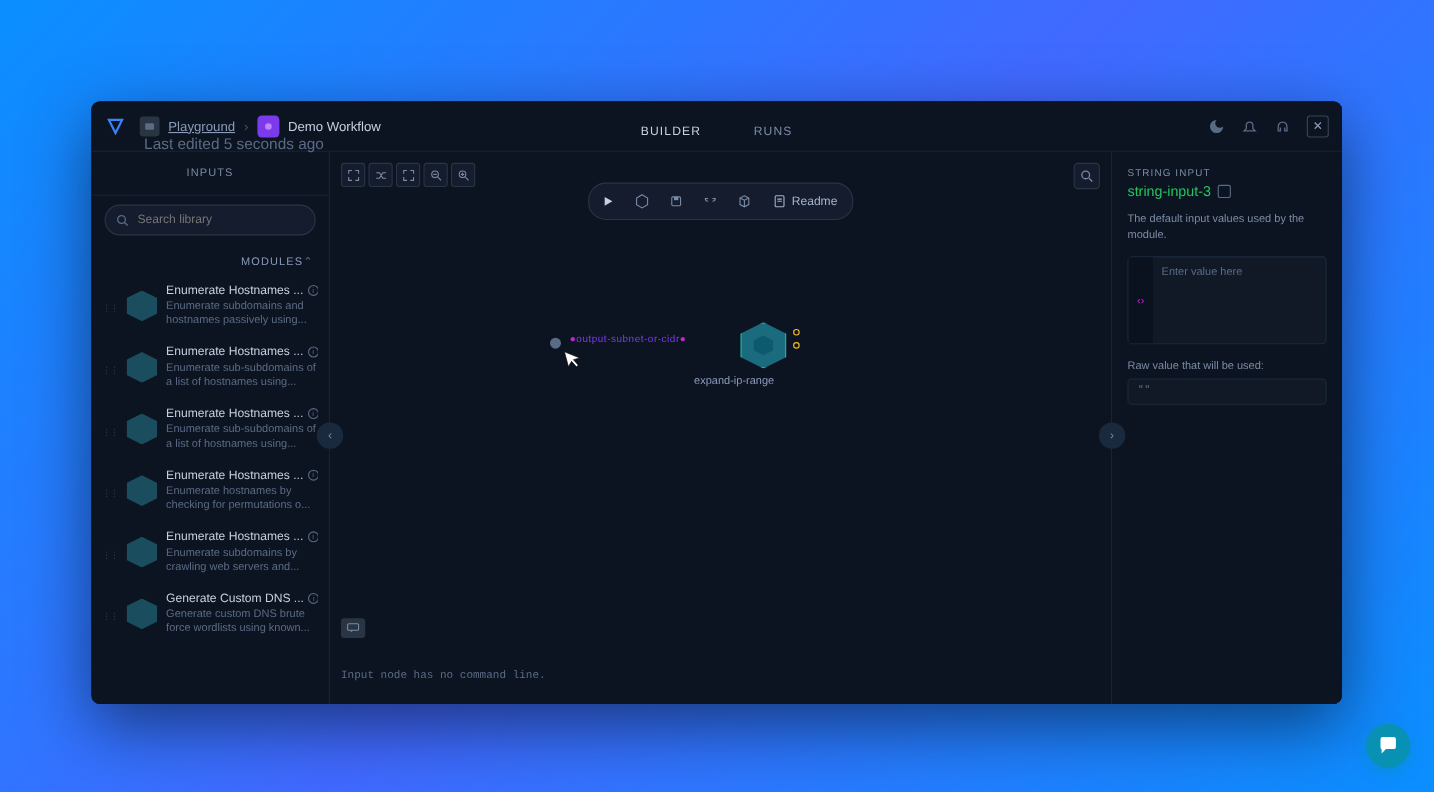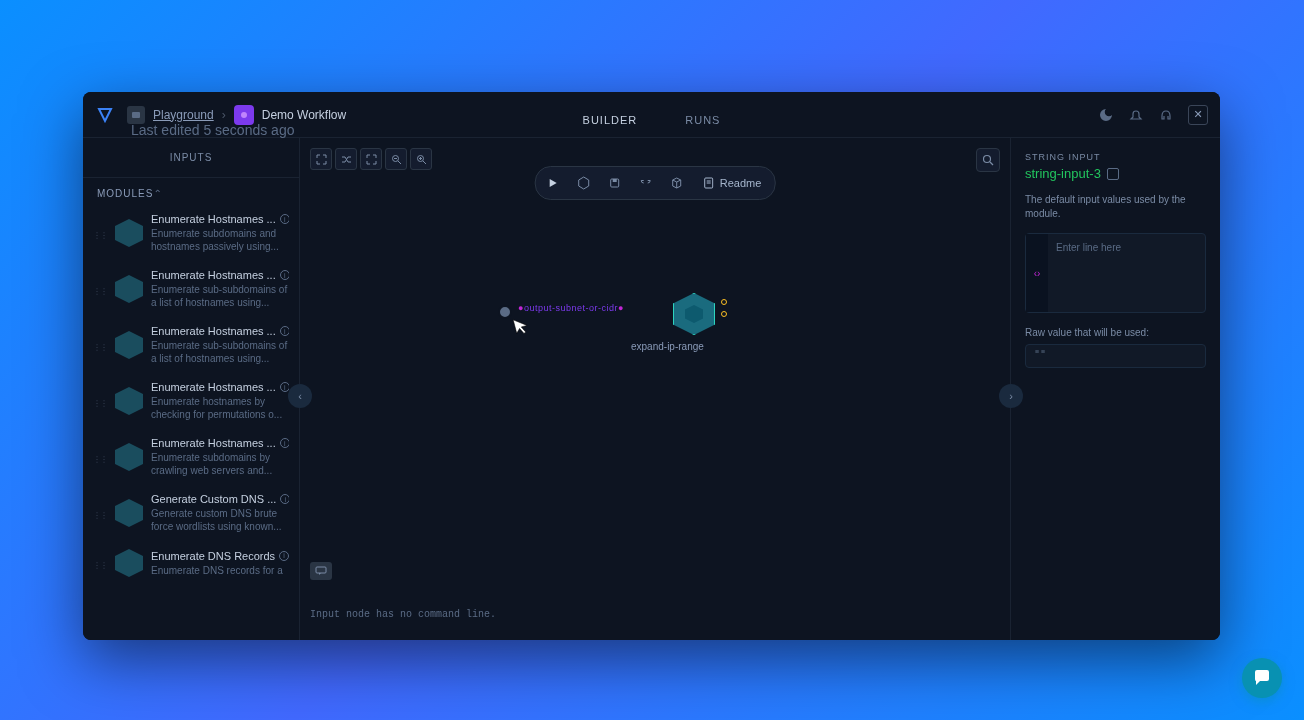--- a/index.html
+++ b/index.html
@@ -20,21 +20,21 @@
 .header-right{display:flex;align-items:center;gap:14px;margin-left:auto}
 .hr-icon{width:16px;height:16px;color:#5a6b85;cursor:pointer;display:flex;align-items:center;justify-content:center}
 .close-btn{width:20px;height:20px;border:1px solid #3a4558;border-radius:3px;display:flex;align-items:center;justify-content:center;color:#8a9bb8;cursor:pointer;font-size:11px}
 .body{flex:1;display:flex;overflow:hidden}
 .sidebar{width:217px;background:#0d1421;border-right:1px solid #1a2332;display:flex;flex-direction:column}
 .sidebar-tabs{display:flex;height:40px;border-bottom:1px solid #1a2332}
 .sb-tab{flex:1;display:flex;align-items:center;justify-content:center;font-size:10px;letter-spacing:1px;color:#7a8ba5;cursor:pointer}
 .sb-tab.active{color:#c5d0e0;border-bottom:2px solid #3b82f6}
 .search-box{margin:8px 12px;height:28px;background:#141c2e;border:1px solid #2a3544;border-radius:14px;display:flex;align-items:center;padding:0 10px;gap:8px}
 .search-box input{background:none;border:none;outline:none;color:#8a9bb8;font-size:11px;flex:1}
-.section-hdr{padding:10px 14px 6px;display:flex;align-items:center;justify-content:flex-start;font-size:10px;letter-spacing:1px;color:#8a9bb8}
+.section-hdr{padding:10px 14px 6px;display:flex;align-items:center;justify-content:flex-end;font-size:10px;letter-spacing:1px;color:#8a9bb8}
 .chev{color:#5a6b85;font-size:10px}
 .module-list{flex:1;overflow:hidden}
 .module-item{display:flex;padding:8px 10px;gap:8px;cursor:pointer;align-items:center}
 .drag-handle{font-size:8px;color:#3a4558;padding-top:4px;letter-spacing:-1px}
 .mod-icon{width:28px;height:28px;flex-shrink:0;display:flex;align-items:center;justify-content:center}
 .hexagon{width:28px;height:28px;background:#1a4d5e;clip-path:polygon(50% 0%,100% 25%,100% 75%,50% 100%,0% 75%,0% 25%);display:flex;align-items:center;justify-content:center}
 .mod-text{flex:1;min-width:0}
 .mod-title{font-size:11px;color:#c5d0e0;white-space:nowrap;overflow:hidden;text-overflow:ellipsis;display:flex;align-items:center;gap:4px}
 .mod-info{width:10px;height:10px;border:1px solid #5a6b85;border-radius:50%;display:inline-flex;align-items:center;justify-content:center;font-size:7px;color:#5a6b85;flex-shrink:0}
 .mod-desc{font-size:10px;color:#5a6b85;line-height:1.3;margin-top:2px}
@@ -122,20 +122,27 @@
         </span>
       <span class="close-btn">✕</span>
     </div>
   </div>
 
   <div class="body">
     <div class="sidebar">
       <div class="sidebar-tabs">
         <div class="sb-tab">INPUTS</div>
       </div>
+      <div class="search-box">
+        <svg width="11" height="11" viewBox="0 0 11 11">
+            <circle cx="4.5" cy="4.5" r="3.5" fill="none" stroke="#5a6b85" stroke-width="1.2"></circle>
+            <line x1="7" y1="7" x2="10" y2="10" stroke="#5a6b85" stroke-width="1.2"></line>
+          </svg>
+        <input placeholder="Search library" style="">
+      </div>
       <div class="section-hdr">
         <span>MODULES</span>
         <span class="chev">⌃</span>
       </div>
       <div class="module-list">
         <div class="module-item">
           <span class="drag-handle">⋮⋮</span>
           <div class="mod-icon">
               <div class="hexagon"></div>
             </div>
@@ -203,33 +210,20 @@
           <span class="drag-handle">⋮⋮</span>
           <div class="mod-icon">
               <div class="hexagon"></div>
             </div>
           <div class="mod-text">
             <div class="mod-title">
                 <span>Generate Custom DNS ...</span>
                 <span class="mod-info">i</span>
               </div>
             <div class="mod-desc">Generate custom DNS brute force wordlists using known...</div>
-          </div>
-        </div>
-        <div class="module-item">
-          <span class="drag-handle">⋮⋮</span>
-          <div class="mod-icon">
-              <div class="hexagon"></div>
-            </div>
-          <div class="mod-text">
-            <div class="mod-title">
-                <span>Enumerate DNS Records</span>
-                <span class="mod-info">i</span>
-              </div>
-            <div class="mod-desc">Enumerate DNS records for a</div>
           </div>
         </div>
       </div>
     </div>
 
     <div class="canvas">
       <div class="collapse-left">‹</div>
       <div class="toolbar-tl">
         <div class="tb-btn">
             <svg width="11" height="11" viewBox="0 0 11 11">
@@ -337,21 +331,21 @@
       <div class="rp-label">STRING INPUT</div>
       <div class="rp-title">
         <span>string-input-3</span>
         <span class="copy-icon"></span>
       </div>
       <div class="rp-desc">The default input values used by the module.</div>
       <div class="input-area">
         <div class="input-gutter">
             <span class="gutter-icon">‹›</span>
           </div>
-        <div class="input-field">Enter line here</div>
+        <div class="input-field">Enter value here</div>
       </div>
       <div class="raw-label">Raw value that will be used:</div>
       <div class="raw-box">""</div>
     </div>
   </div>
 </div>
 
 <div class="chat-fab">
   <svg width="20" height="20" viewBox="0 0 20 20">
       <path d="M3 4 Q3 2 5 2 L15 2 Q17 2 17 4 L17 11 Q17 13 15 13 L8 13 L4 17 L4 13 Q3 13 3 11 Z" fill="#fff"></path>

